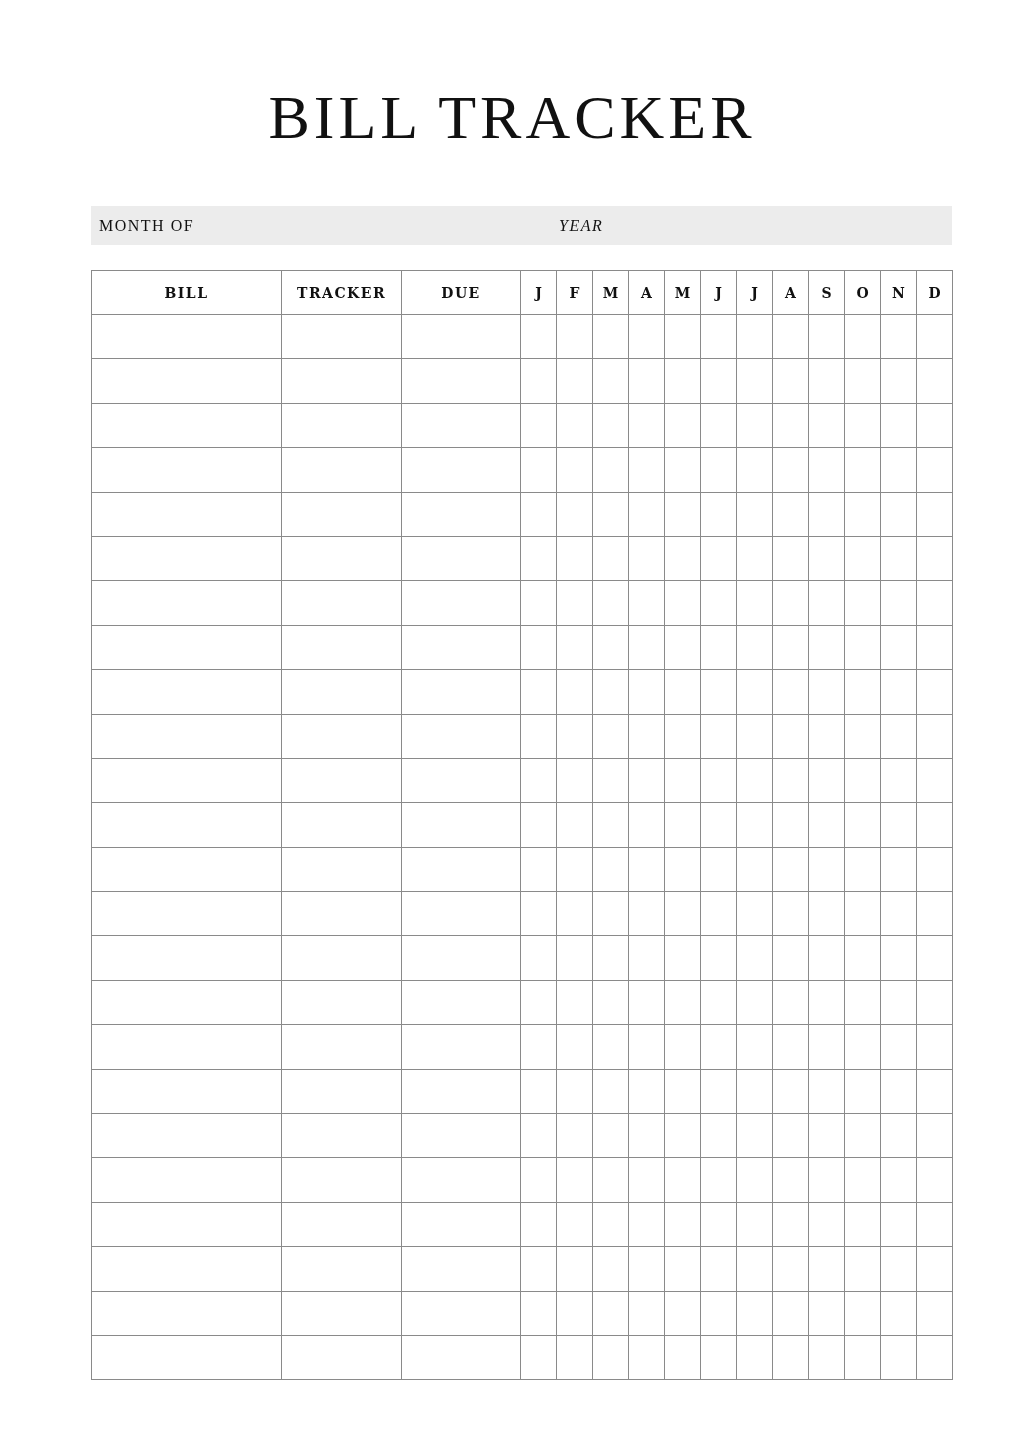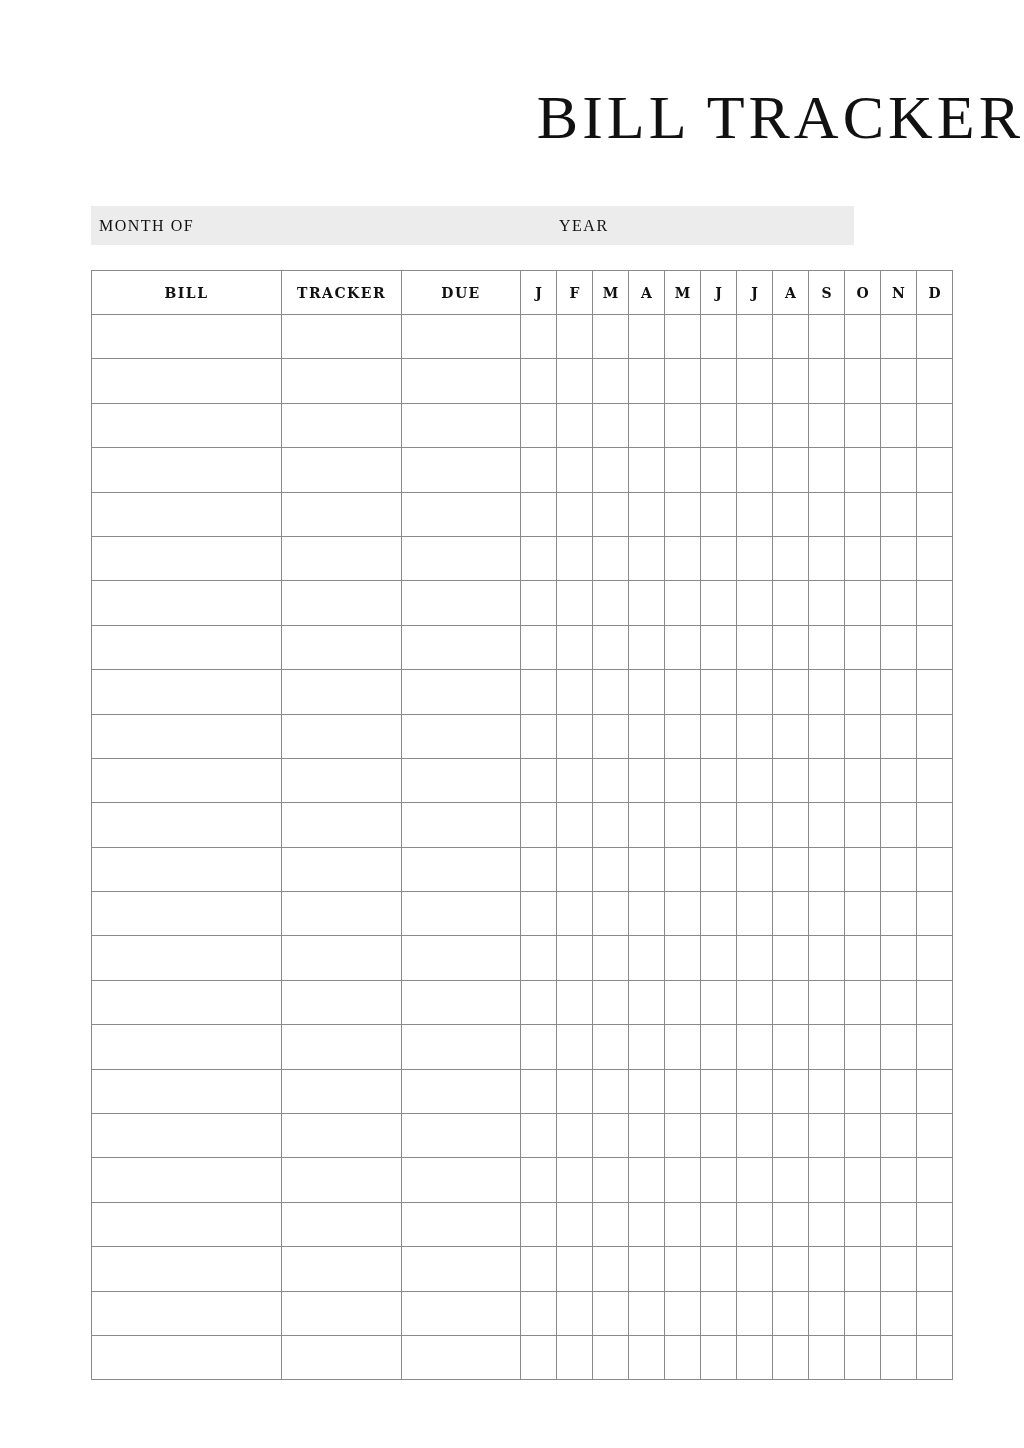--- a/index.html
+++ b/index.html
@@ -1,20 +1,20 @@
 <!DOCTYPE html>
 <html><head>
 <meta charset="utf-8">
 <style>
   html, body { margin:0; padding:0; background:#ffffff; }
   body { width:1024px; height:1448px; position:relative; overflow:hidden; font-family:"DejaVu Serif", serif; color:#111; }
-  .title { position:absolute; top:82px; left:0; width:1024px; text-align:right; font-family:"Liberation Serif", serif; font-size:62px; letter-spacing:4px; font-weight:normal; line-height:70px; }
-  .bar { position:absolute; left:91px; top:206px; width:763px; height:39px; background:#ececec; }
+  .title { position:absolute; top:82px; left:0; width:1024px; text-align:center; font-family:"Liberation Serif", serif; font-size:62px; letter-spacing:4px; font-weight:normal; line-height:70px; }
+  .bar { position:absolute; left:91px; top:206px; width:861px; height:39px; background:#ececec; }
   .bar .month { position:absolute; left:8px; top:0; line-height:39px; font-family:"Liberation Serif", serif; font-size:16px; letter-spacing:1.5px; }
-  .bar .year { position:absolute; left:468px; top:0; line-height:39px; font-family:"Liberation Serif", serif; font-size:16px; letter-spacing:1.5px; }
+  .bar .year { position:absolute; left:468px; top:0; line-height:39px; font-family:"Liberation Serif", serif; font-size:16px; letter-spacing:1.5px;font-style:italic; }
   table { position:absolute; left:91px; top:270px; border-collapse:collapse; table-layout:fixed; }
   td, th { border:1.3px solid #8a8a8a; padding:0; }
   th { height:43px; font-family:"DejaVu Serif", serif; font-weight:bold; font-size:14px; letter-spacing:1.5px; text-align:center; }
   th.m { letter-spacing:0; font-size:14px; }
   td { height:43.4px; }
 </style>
 </head>
 <body>
 
 <div class="title">BILL TRACKER</div>

